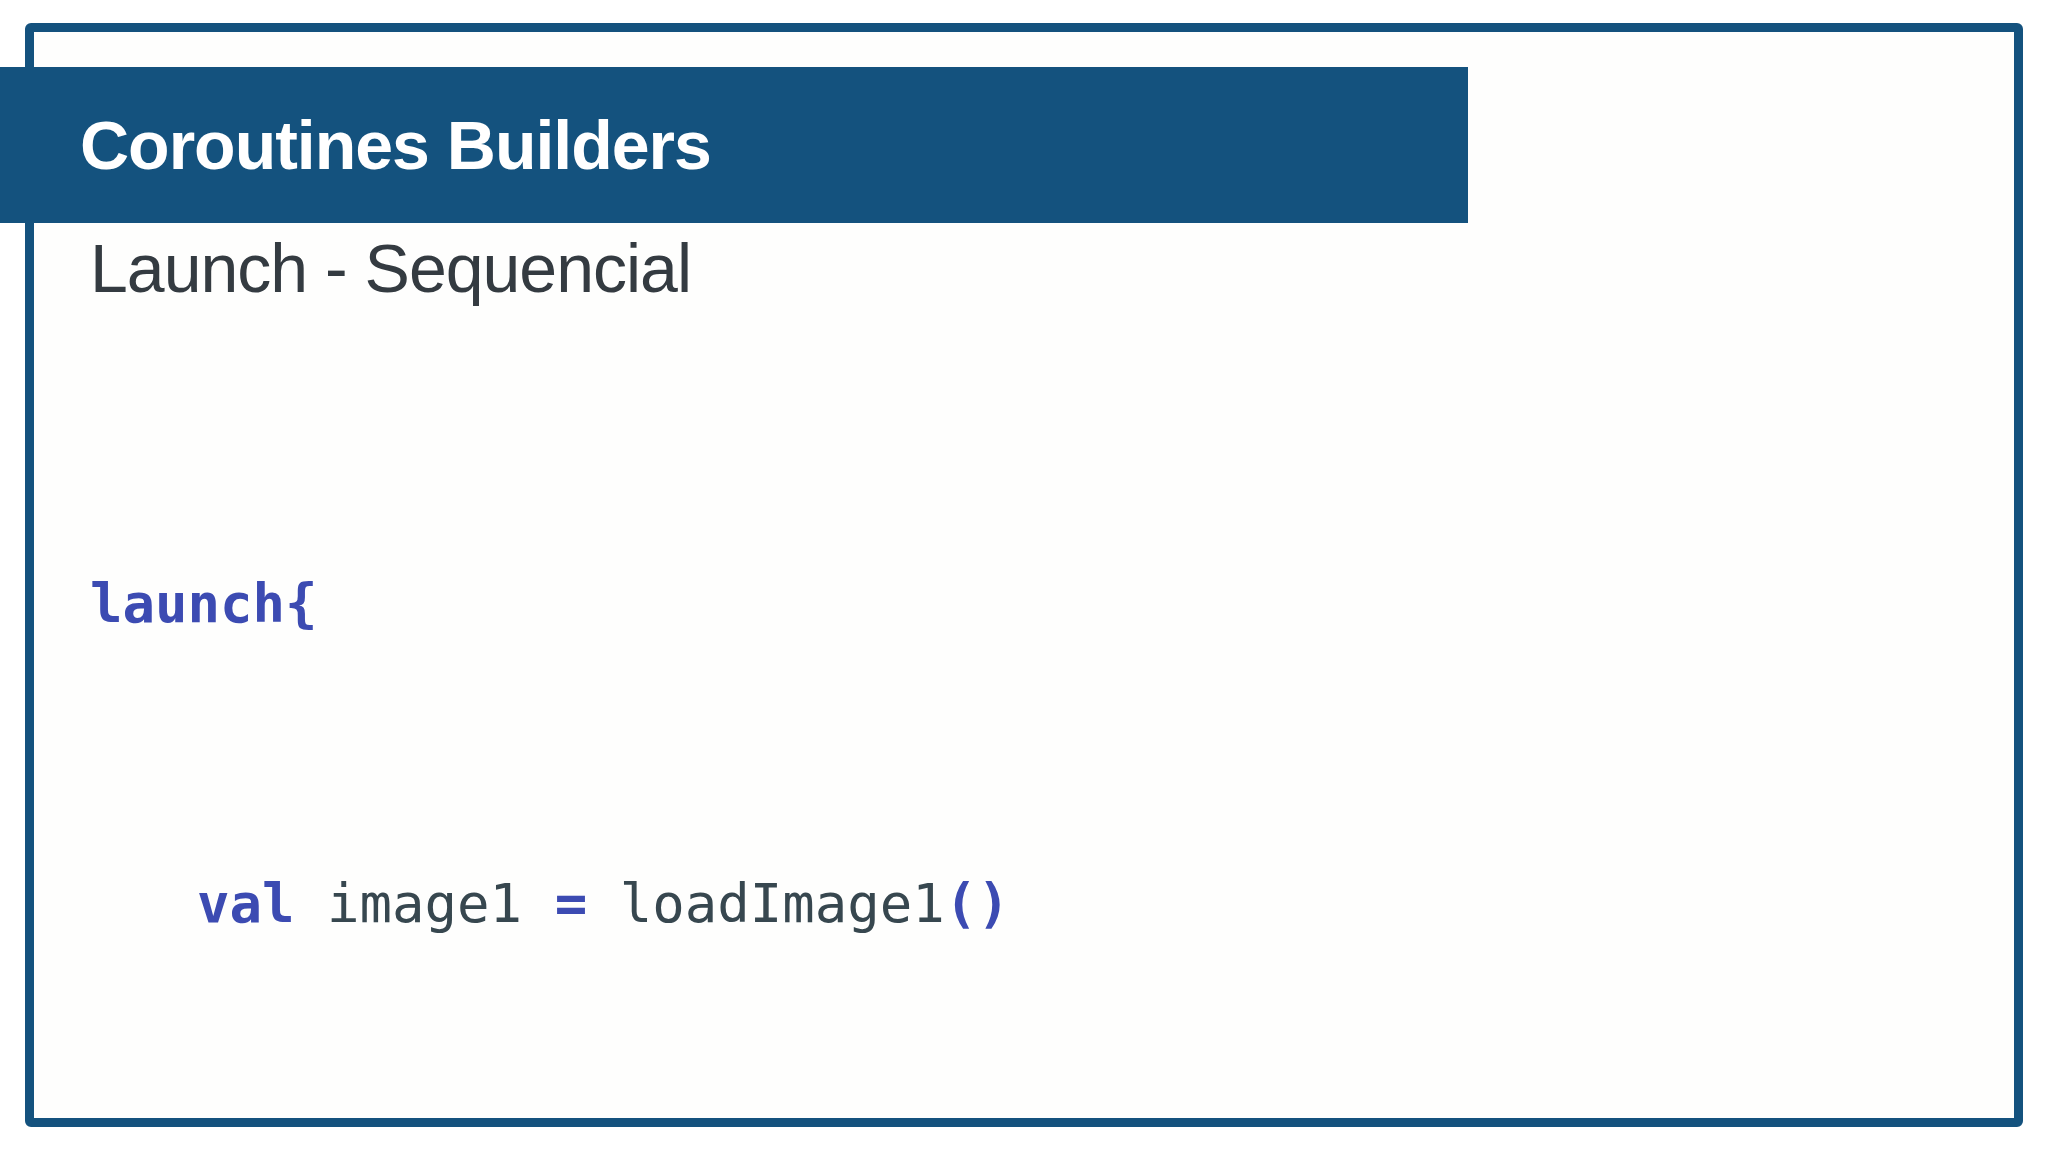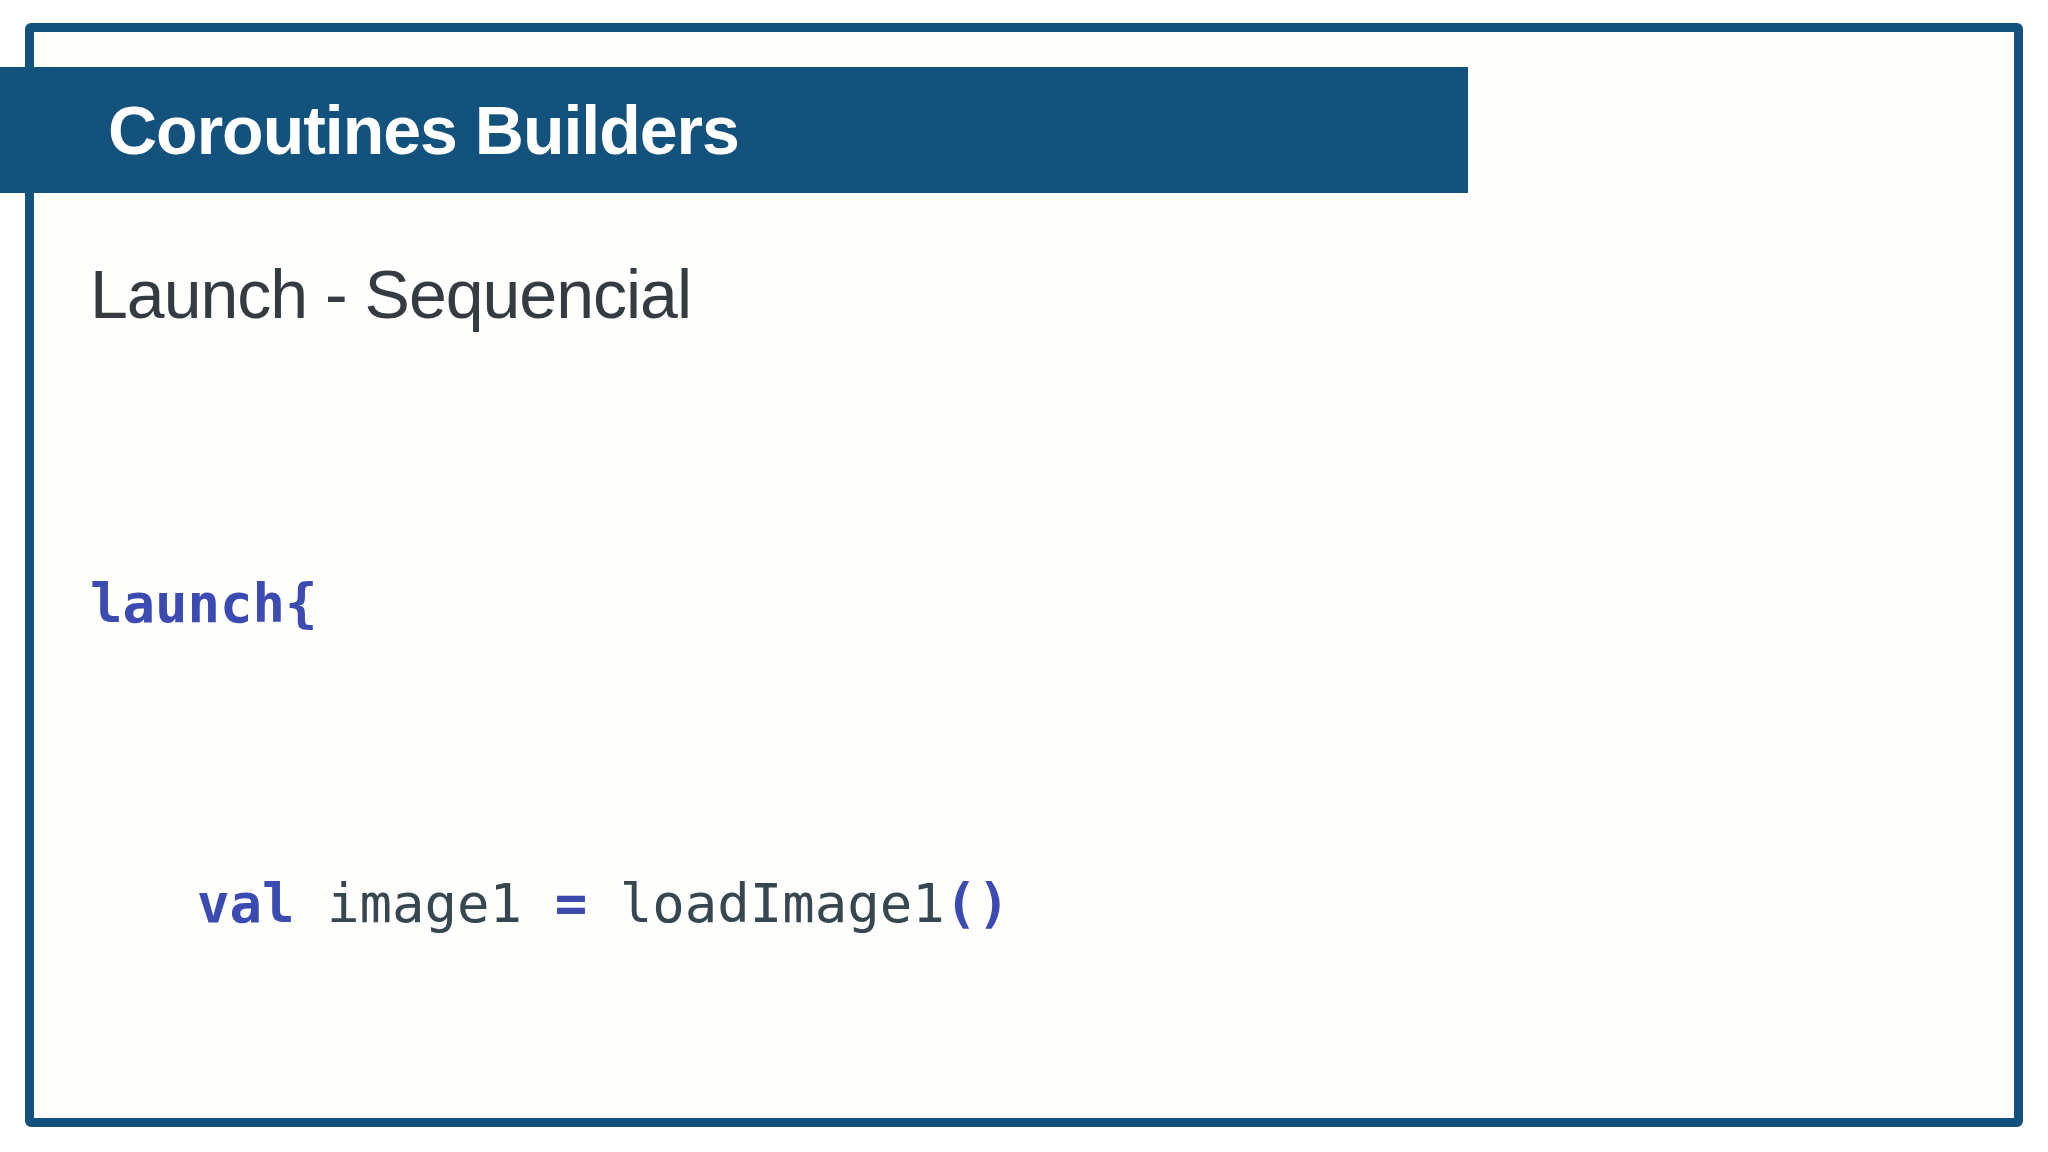--- a/index.html
+++ b/index.html
@@ -23,37 +23,37 @@
     position:absolute;
     left:25px;top:23px;
     width:1998px;height:1104px;
     border:9px solid var(--frame-blue);
     border-radius:6px;
     background:var(--slide-bg);
   }
   .title-bar{
     position:absolute;
     left:0;top:67px;
-    width:1468px;height:126px;
+    width:1468px;height:156px;
     background:var(--frame-blue);
     display:flex;
     align-items:center;
-    padding-left:108px;
+    padding-left:80px;
     z-index:2;
   }
   .title-bar .title-text{
     color:var(--title-text);
     font-size:68px;
     font-weight:700;
     letter-spacing:-1px;
     white-space:nowrap;
   }
   .subtitle{
     position:absolute;
-    left:90px;top:260px;
+    left:90px;top:234px;
     font-size:68px;
     line-height:68px;
     font-weight:400;
     letter-spacing:-1px;
     color:var(--subtitle-text);
     white-space:nowrap;
     z-index:2;
   }
   .code-block{
     position:absolute;

